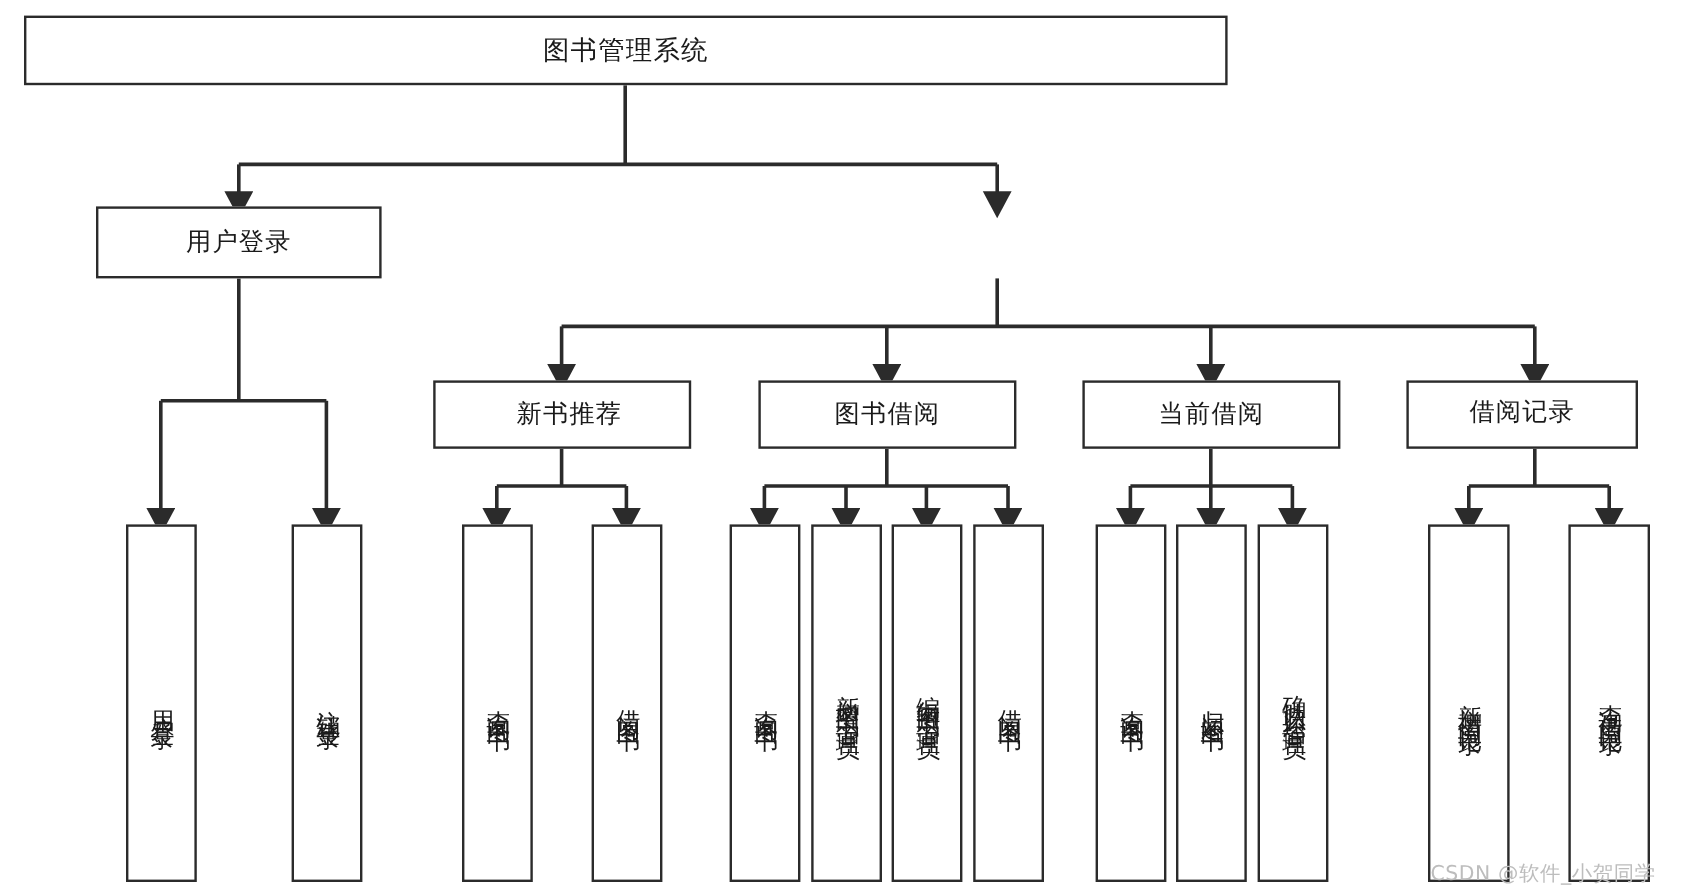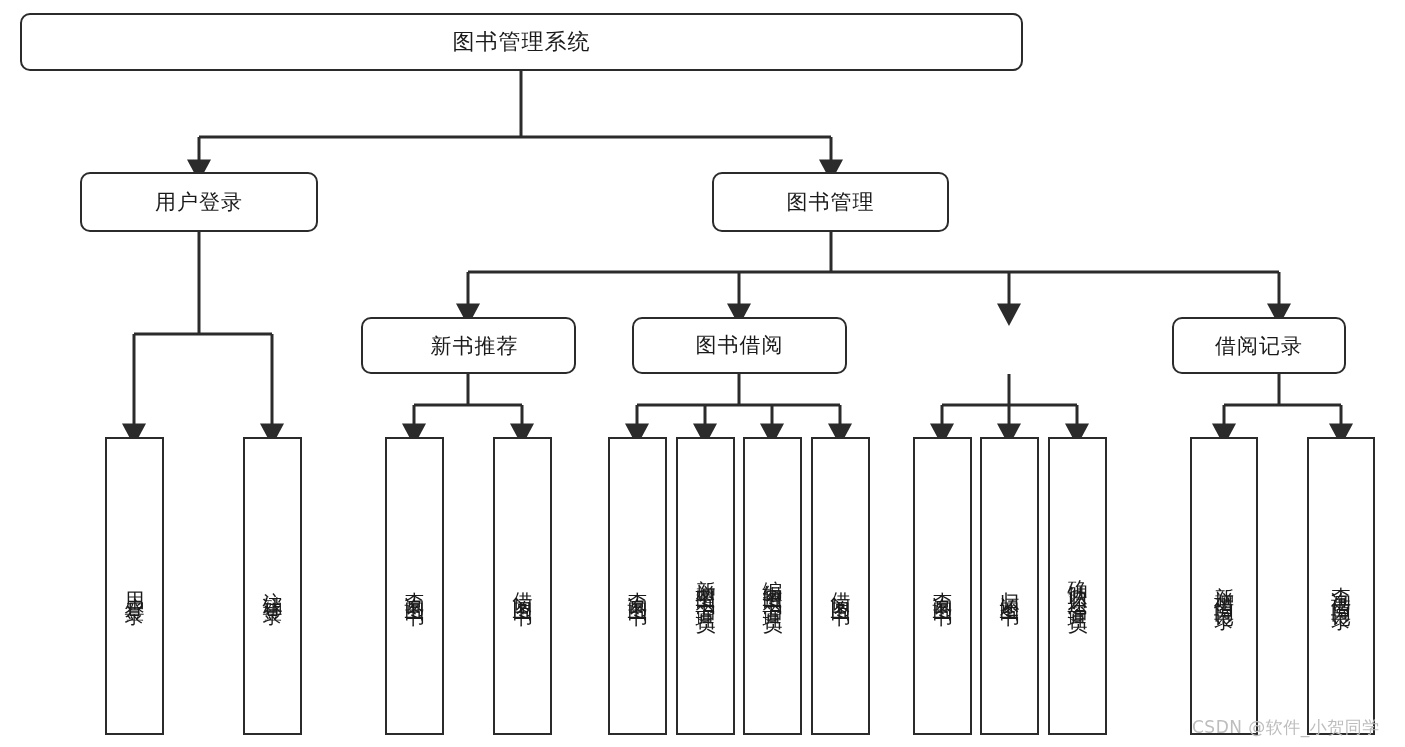--- a/index.html
+++ b/index.html
@@ -35,21 +35,20 @@
     background: #ffffff;
     display: flex;
     align-items: center;
     justify-content: center;
     color: #1a1a1a;
   }
   .node-h {
     font-size: 21px;
     letter-spacing: 1px;
     line-height: 1.2;
-    border-radius: 10px;
   }
   .node-root {
     font-size: 22px;
   }
   .node-v {
     writing-mode: vertical-rl;
     text-orientation: upright;
     font-size: 20px;
     letter-spacing: 5px;
     line-height: 1.05;
@@ -131,34 +130,34 @@
   </svg>
 
   <div class="node node-h node-root" style="left:20px; top:13px; width:1003px; height:58px;">
     <span>图书管理系统</span>
   </div>
 
   <div class="node node-h" style="left:80px; top:172px; width:238px; height:60px;">
     <span>用户登录</span>
   </div>
 
-  <div class="node node-h" style="left:712px; top:172px; width:237px; height:60px;">
-    <span>图书管理</span>
-  </div>
 
   <div class="node node-h" style="left:361px; top:317px; width:215px; height:57px;padding-left:12px;">
     <span>新书推荐</span>
   </div>
 
   <div class="node node-h" style="left:632px; top:317px; width:215px; height:57px;font-family:Liberation Serif, serif;">
     <span>图书借阅</span>
   </div>
 
-
-  <div class="node node-h" style="left:1172px; top:317px; width:174px; height:57px;">
+  <div class="node node-h" style="left:902px; top:317px; width:215px; height:57px;">
+    <span>当前借阅</span>
+  </div>
+
+  <div class="node node-h" style="left:1172px; top:317px; width:193px; height:57px;font-family:Liberation Mono, monospace;">
     <span>借阅记录</span>
   </div>
 
   <div class="node node-v" style="left:105px; top:437px; width:59px; height:298px;">
     <span class="vtext">用户登录</span>
   </div>
 
   <div class="node node-v" style="left:243px; top:437px; width:59px; height:298px;">
     <span class="vtext">注销登录</span>
   </div>

